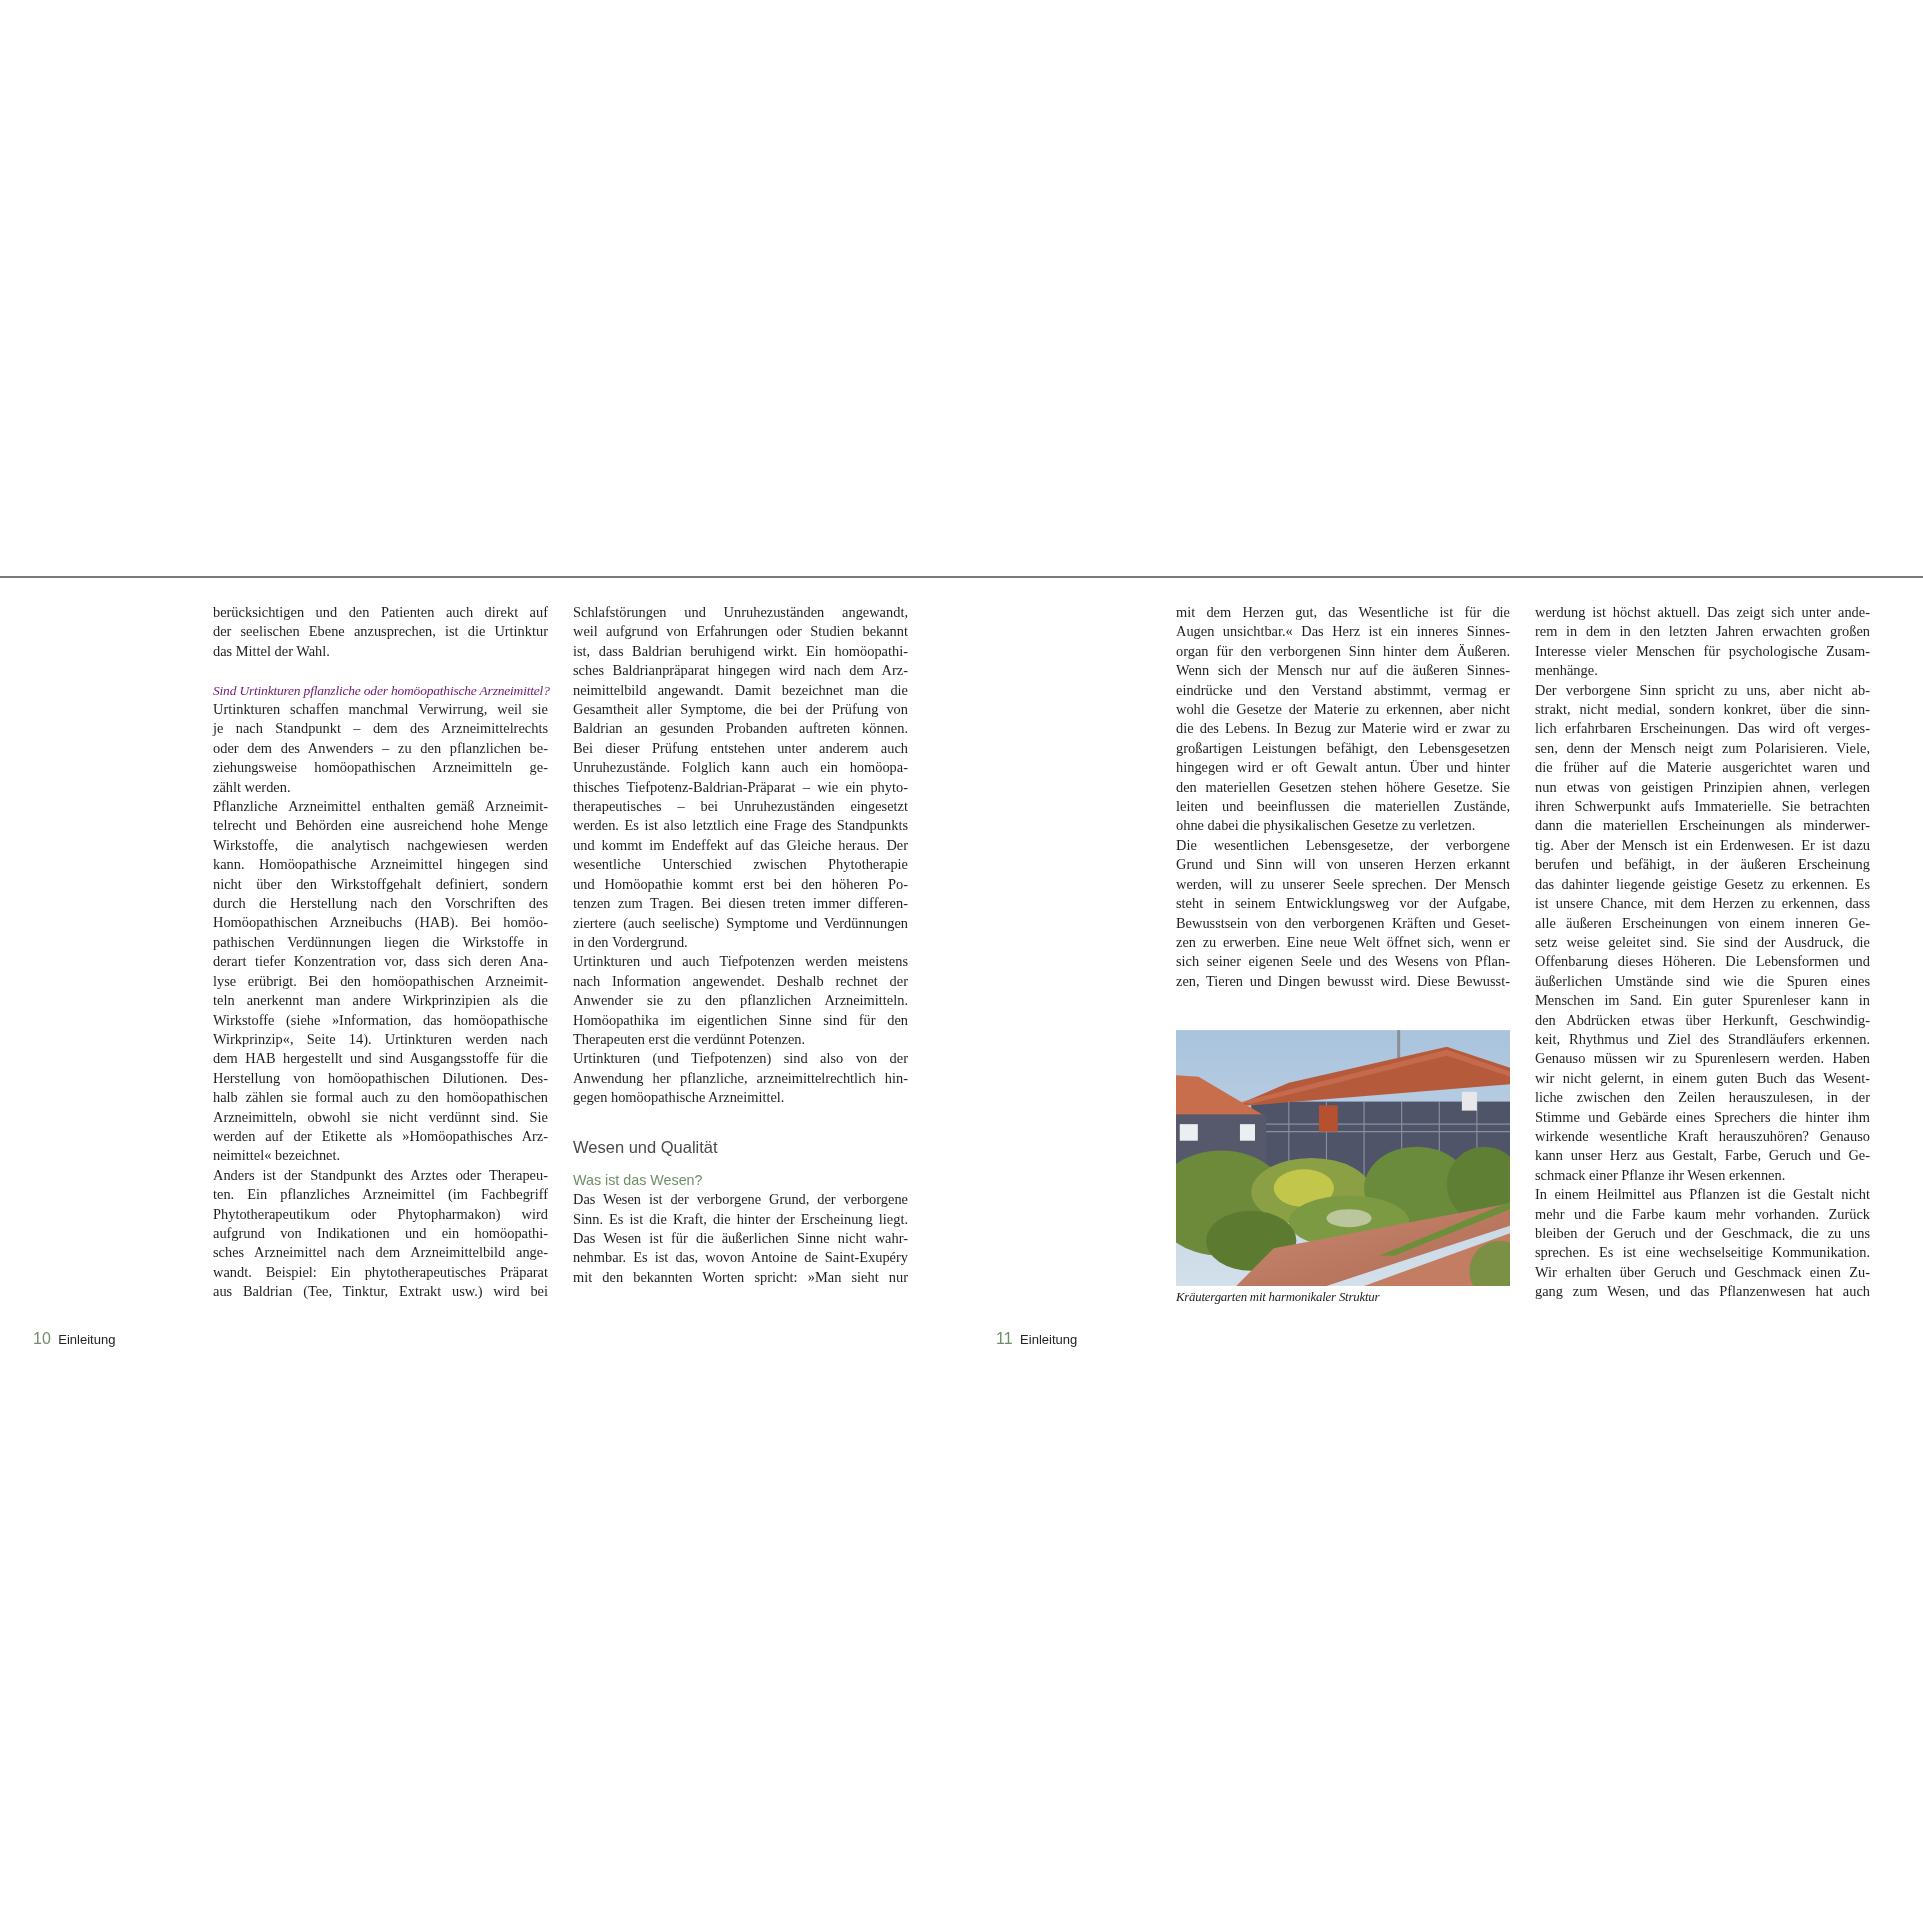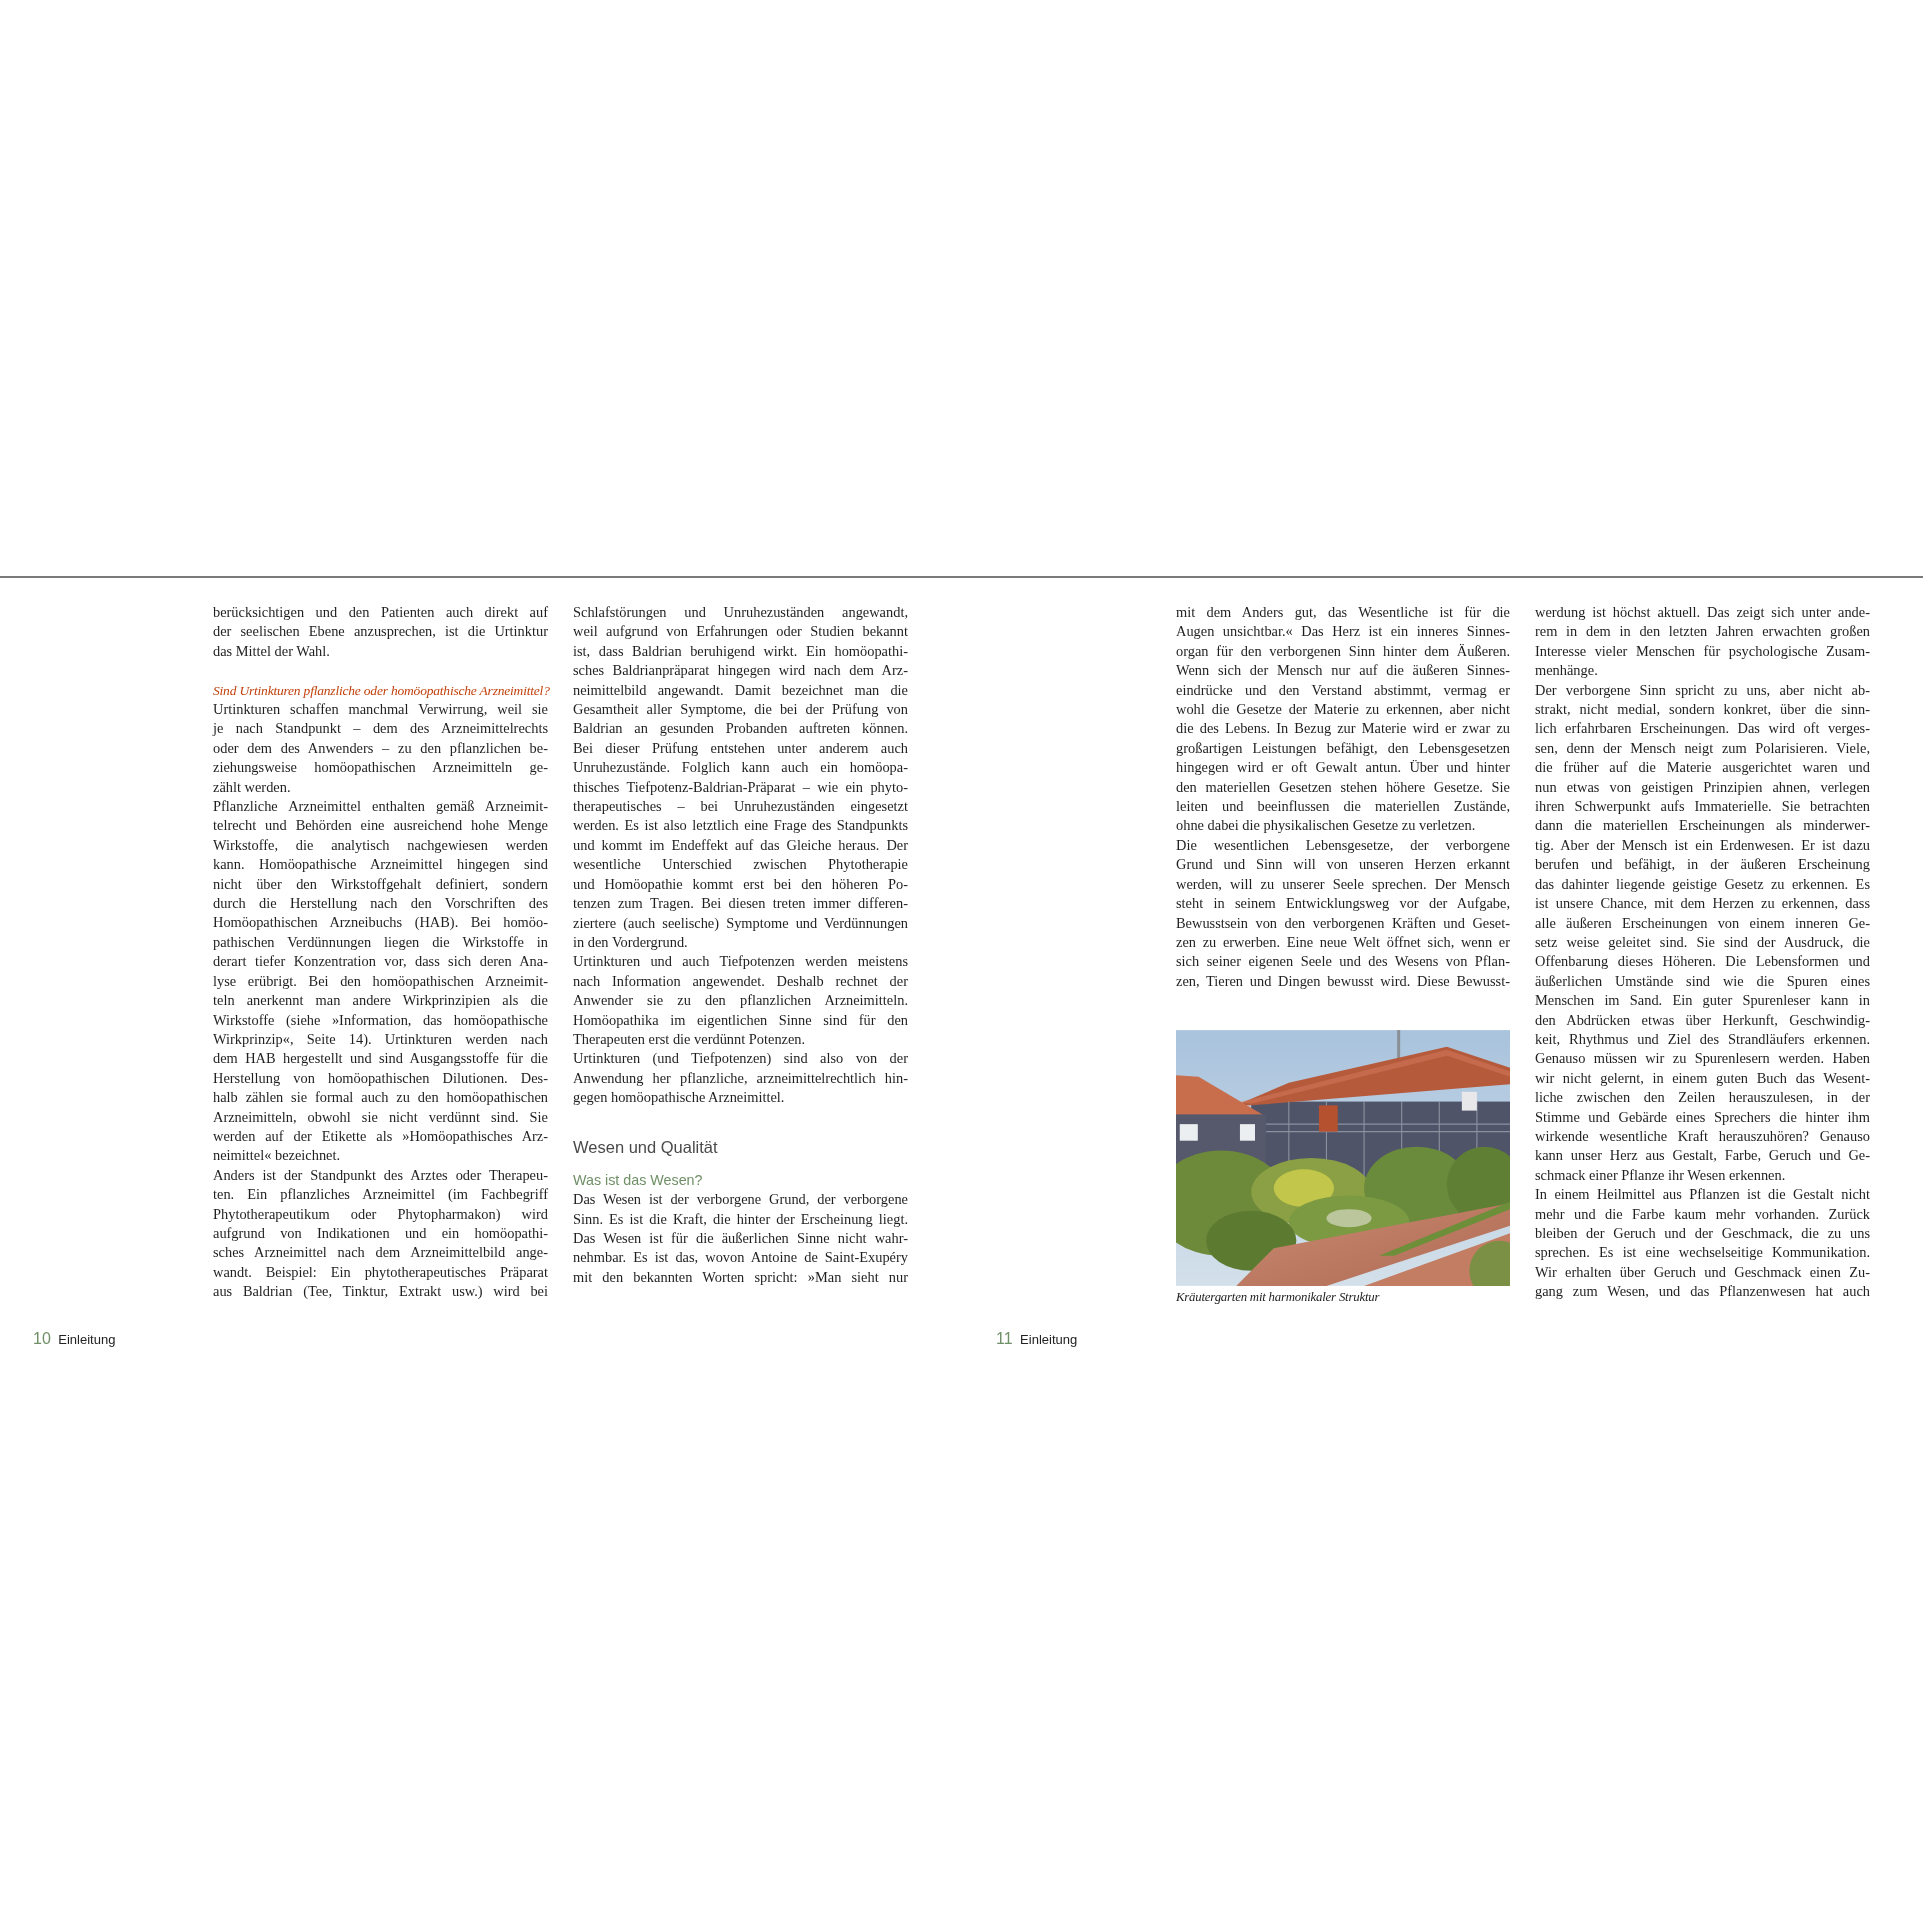--- a/index.html
+++ b/index.html
@@ -4,21 +4,21 @@
 <style>
   html, body { margin:0; padding:0; background:#ffffff; }
   body { width:1924px; height:1924px; position:relative; overflow:hidden;
          font-family:"Liberation Serif","DejaVu Serif",serif; color:#1f1f1f; }
   .top-rule { position:absolute; left:0; top:576px; width:1924px; height:1.5px; background:#7a7a7a; }
   .col { position:absolute; top:603px; font-size:14.4px; line-height:19.4px; text-align:justify; }
   .col p { margin:0; }
   .col .line { display:block; text-align:justify; text-align-last:justify; white-space:nowrap; }
   .col .line.last { text-align-last:left; }
   .gap { height:19.4px; }
-  .q-head { color:#c2410c; font-style:italic; font-size:13.5px; letter-spacing:-0.2px; display:block; white-space:nowrap; }
+  .q-head { color:#701a75; font-style:italic; font-size:13.5px; letter-spacing:-0.2px; display:block; white-space:nowrap; }
   .h2 { font-family:"Liberation Sans","DejaVu Sans",sans-serif; color:#4a4a4a; font-size:16.5px; font-weight:400; margin:0; line-height:22.5px; }
   .h3 { font-family:"Liberation Sans","DejaVu Sans",sans-serif; color:#6f8f66; font-size:14.3px; font-weight:400; margin:0; line-height:19.5px; }
   .folio { position:absolute; top:1330px; font-family:"Liberation Sans","DejaVu Sans",sans-serif; }
   .folio .num { color:#6f8f66; font-size:16px; margin-right:7.5px; }
   .folio .sec { color:#222; font-size:13px; }
   .photo { position:absolute; left:1176px; top:1030px; width:334px; height:256px; overflow:hidden; }
   .caption { position:absolute; left:1176px; top:1290px; font-style:italic; font-size:12.8px; color:#222; letter-spacing:-0.2px; }
 </style>
 </head>
 <body>
@@ -117,21 +117,21 @@
       <span class="line">mit den bekannten Worten spricht: »Man sieht nur</span>
     </p>
 </div>
 
 <div class="folio" style="left:33px;">
   <span class="num">10</span><span class="sec">Einleitung</span>
 </div>
 
 <div class="col" style="left:1176px; width:334px;">
   <p>
-      <span class="line">mit dem Anders gut, das Wesentliche ist für die</span>
+      <span class="line">mit dem Herzen gut, das Wesentliche ist für die</span>
       <span class="line">Augen unsichtbar.« Das Herz ist ein inneres Sinnes-</span>
       <span class="line">organ für den verborgenen Sinn hinter dem Äußeren.</span>
       <span class="line">Wenn sich der Mensch nur auf die äußeren Sinnes-</span>
       <span class="line">eindrücke und den Verstand abstimmt, vermag er</span>
       <span class="line">wohl die Gesetze der Materie zu erkennen, aber nicht</span>
       <span class="line">die des Lebens. In Bezug zur Materie wird er zwar zu</span>
       <span class="line">großartigen Leistungen befähigt, den Lebensgesetzen</span>
       <span class="line">hingegen wird er oft Gewalt antun. Über und hinter</span>
       <span class="line">den materiellen Gesetzen stehen höhere Gesetze. Sie</span>
       <span class="line">leiten und beeinflussen die materiellen Zustände,</span>

